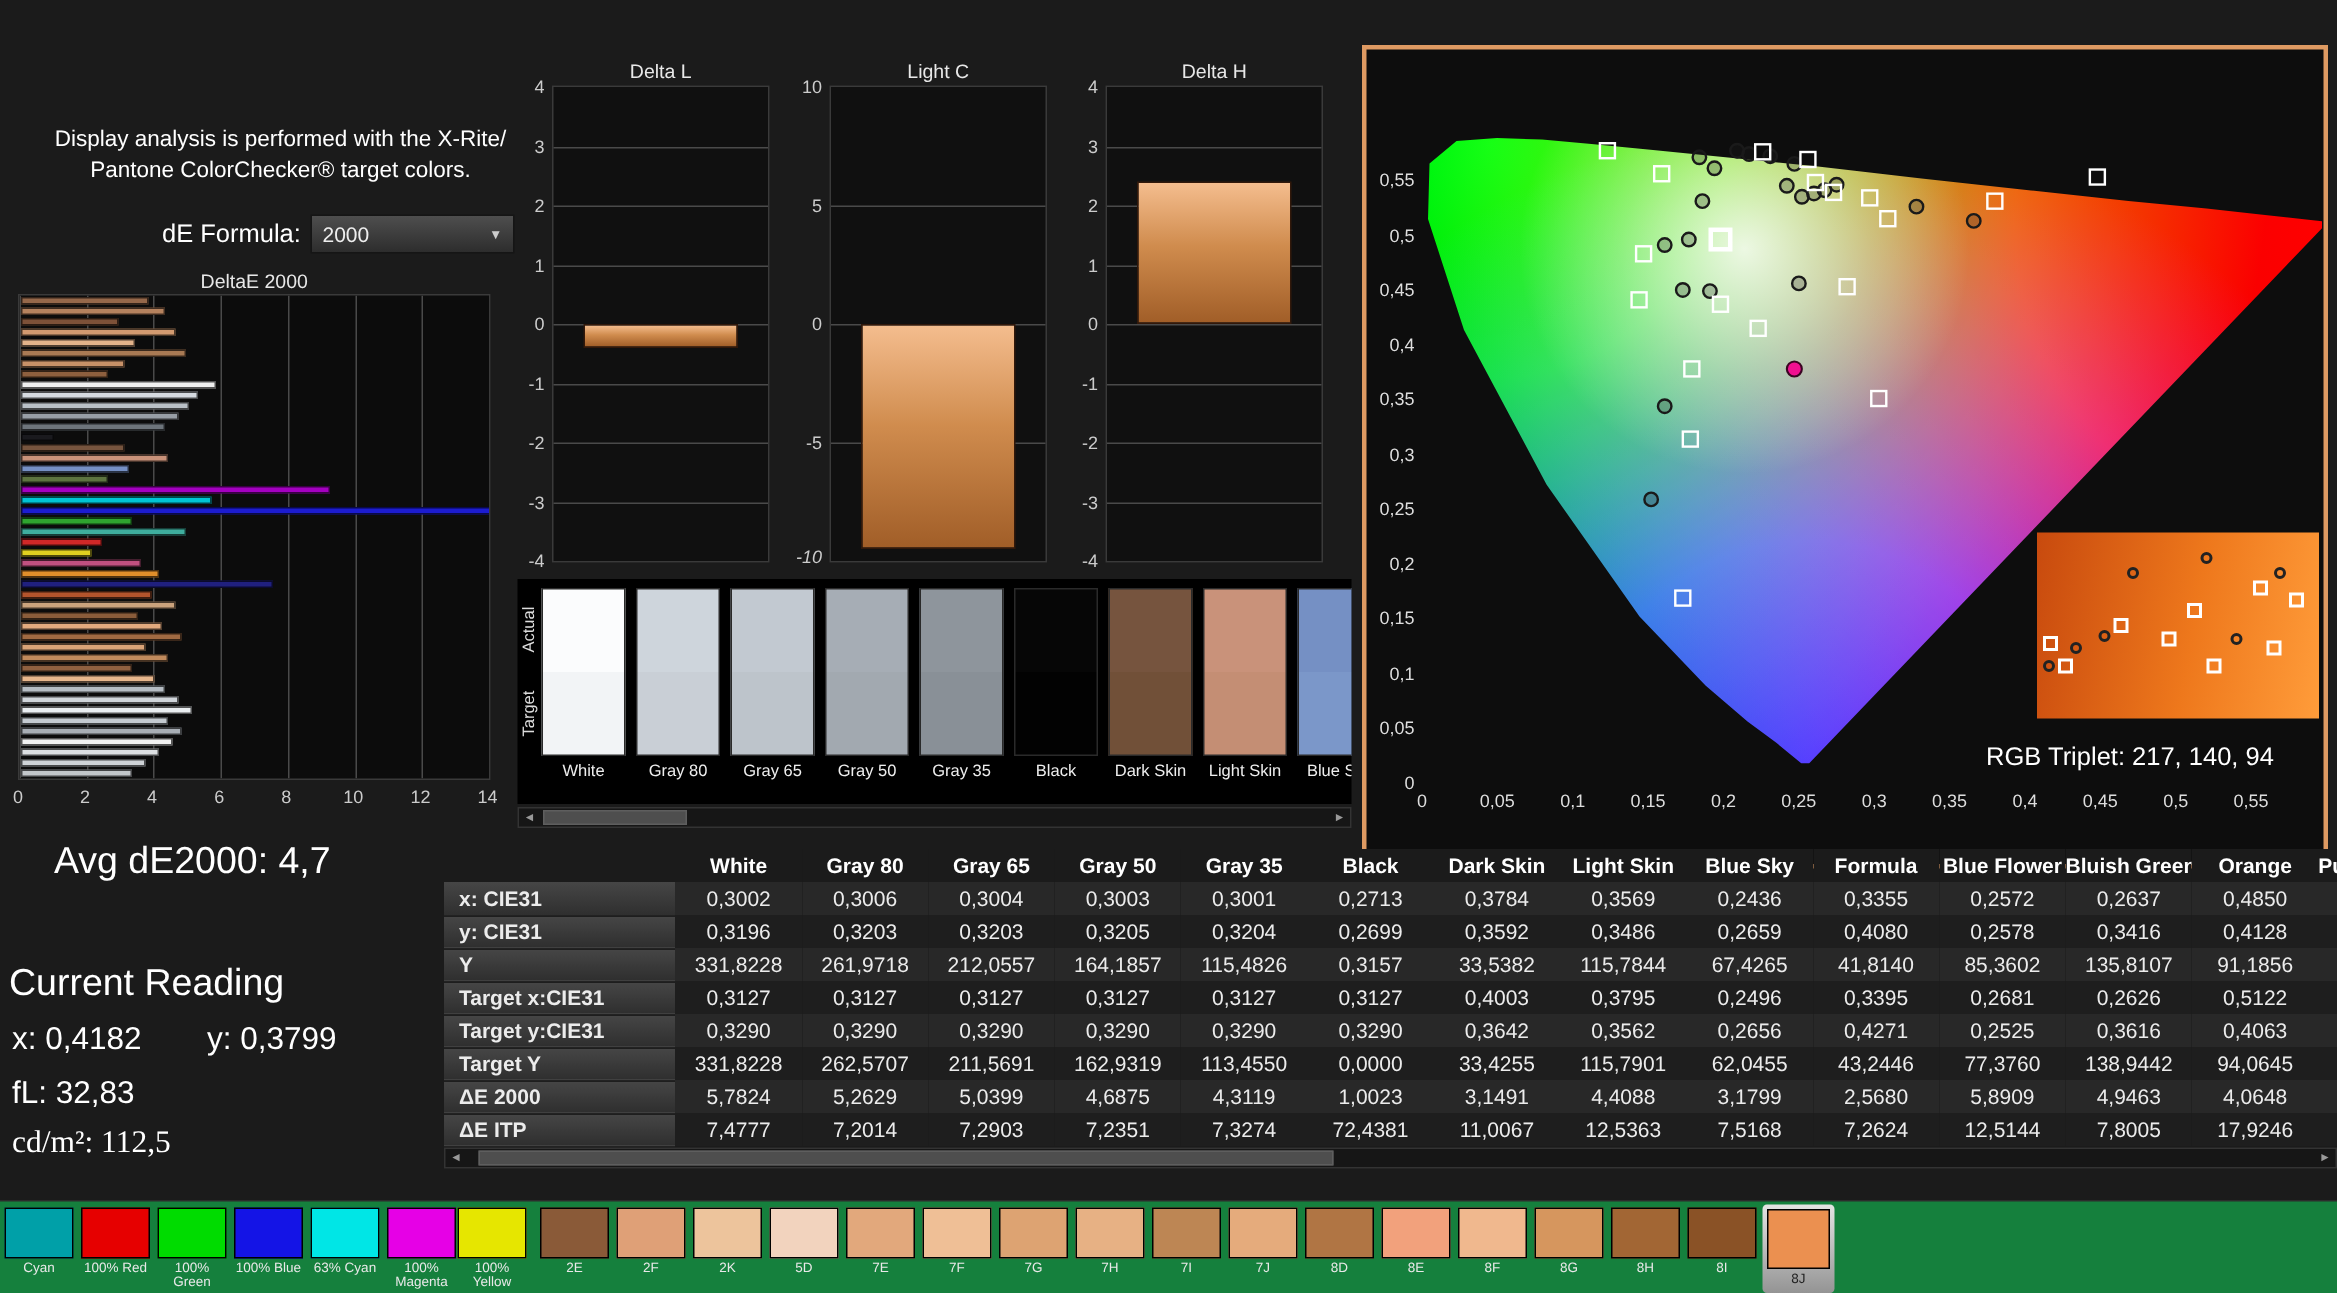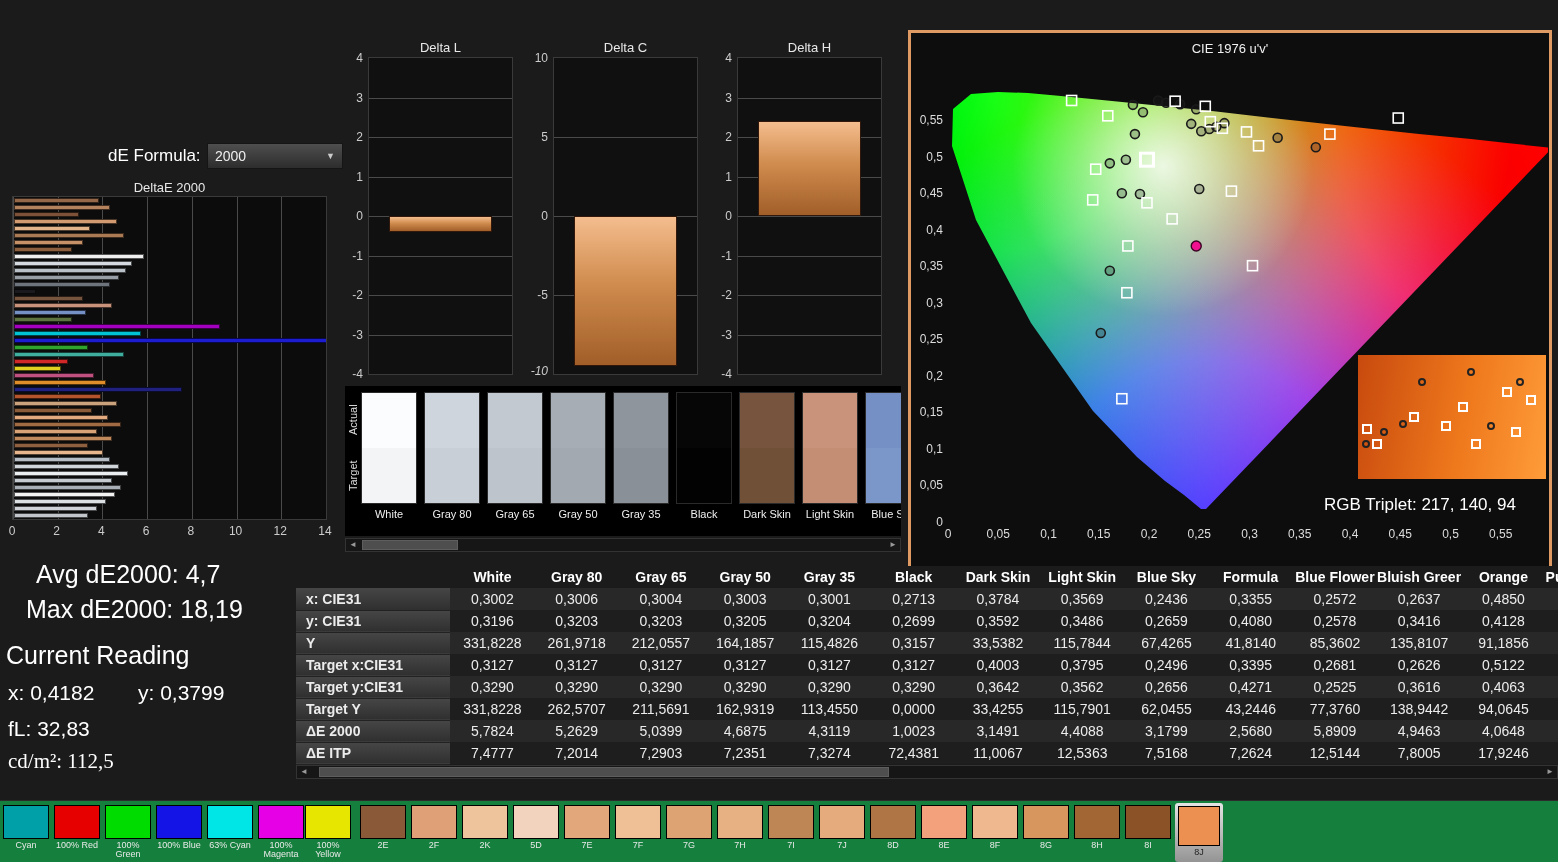--- a/index.html
+++ b/index.html
@@ -86,20 +86,24 @@
   .tswatch-label{margin-top:2px;font-size:9px;line-height:9px;text-align:center;color:#e8e8e8;}
   .tswatch.selected{background:linear-gradient(#e4e4e4,#949494);border-radius:3px;top:2px;height:59px;padding-top:3px;}
   .tswatch.selected .tswatch-color{width:42px;height:40px;}
   .tswatch.selected .tswatch-label{color:#222;}
 </style>
 </head>
 <body>
 
 <div id="app">
 
+  <div class="app-desc">
+    <span>Display analysis is performed with the X-Rite/</span><br>
+    <span>Pantone ColorChecker® target colors.</span>
+  </div>
   <div class="formula-label">dE Formula:</div>
   <div class="dropdown">
     <span class="dd-value">2000</span>
     <span class="dd-arrow">▼</span>
   </div>
 
   <div class="chart-title deltae-title">DeltaE 2000</div>
   <div id="deltae-plot">
       <div class="vgrid" style="left: 0px;"></div>
       <div class="vgrid" style="left: 44.7143px;"></div>
@@ -161,29 +165,28 @@
       <div class="xtick" style="left: 34.7143px;">2</div>
       <div class="xtick" style="left: 79.4286px;">4</div>
       <div class="xtick" style="left: 124.143px;">6</div>
       <div class="xtick" style="left: 168.857px;">8</div>
       <div class="xtick" style="left: 213.571px;">10</div>
       <div class="xtick" style="left: 258.286px;">12</div>
       <div class="xtick" style="left: 303px;">14</div>
     </div>
 
   <div class="stat avg">Avg dE2000: 4,7</div>
-  <div class="stat max">Max dE2000: 18,19</div>
   <div class="stat current">Current Reading</div>
   <div class="stat xval">x: 0,4182</div>
   <div class="stat yval">y: 0,3799</div>
   <div class="stat flval">fL: 32,83</div>
   <div class="stat cdval">cd/m²: 112,5</div>
 
   <div class="chart-title dl-title">Delta L</div>
-  <div class="chart-title dc-title">Delta C</div>
+  <div class="chart-title dc-title">Light C</div>
   <div class="chart-title dh-title">Delta H</div>
   <div id="delta-l" class="vchart">
       <div class="ylab" style="top: -7px;">4</div>
       <div class="hgrid" style="top: 39.5px;"></div>
       <div class="ylab" style="top: 32.5px;">3</div>
       <div class="hgrid" style="top: 79px;"></div>
       <div class="ylab" style="top: 72px;">2</div>
       <div class="hgrid" style="top: 118.5px;"></div>
       <div class="ylab" style="top: 111.5px;">1</div>
       <div class="hgrid" style="top: 158px;"></div>
@@ -281,21 +284,20 @@
   </div>
   <div class="scrollbar" id="scroll1">
     <span class="scroll-arrow">◄</span>
     <div class="scroll-track">
       <div class="scroll-thumb" style="left:2px;width:96px;"></div>
     </div>
     <span class="scroll-arrow">►</span>
   </div>
 
   <div id="cie-panel">
-    <div class="cie-title">CIE 1976 u'v'</div>
     <svg id="cie-svg" viewBox="0 0 600 462" preserveAspectRatio="none" xmlns="http://www.w3.org/2000/svg">
       <defs>
         <clipPath id="hs">
           <path d="M258,448 L253,448 236,434 217,420 189,396 145,350 83,262 28,159 4,85 5,48 23,33 50,31 80,32 113,35 154,39 204,44 264,50 333,58 406,66 471,73 523,78 559,82 604,87 Z"></path>
         </clipPath>
         <radialGradient id="gG" gradientUnits="userSpaceOnUse" cx="45" cy="35" r="520">
           <stop offset="0" stop-color="#00ff15"></stop>
             <stop offset="0.3" stop-color="#00e000"></stop>
             <stop offset="1" stop-color="#000000"></stop>
         </radialGradient>

